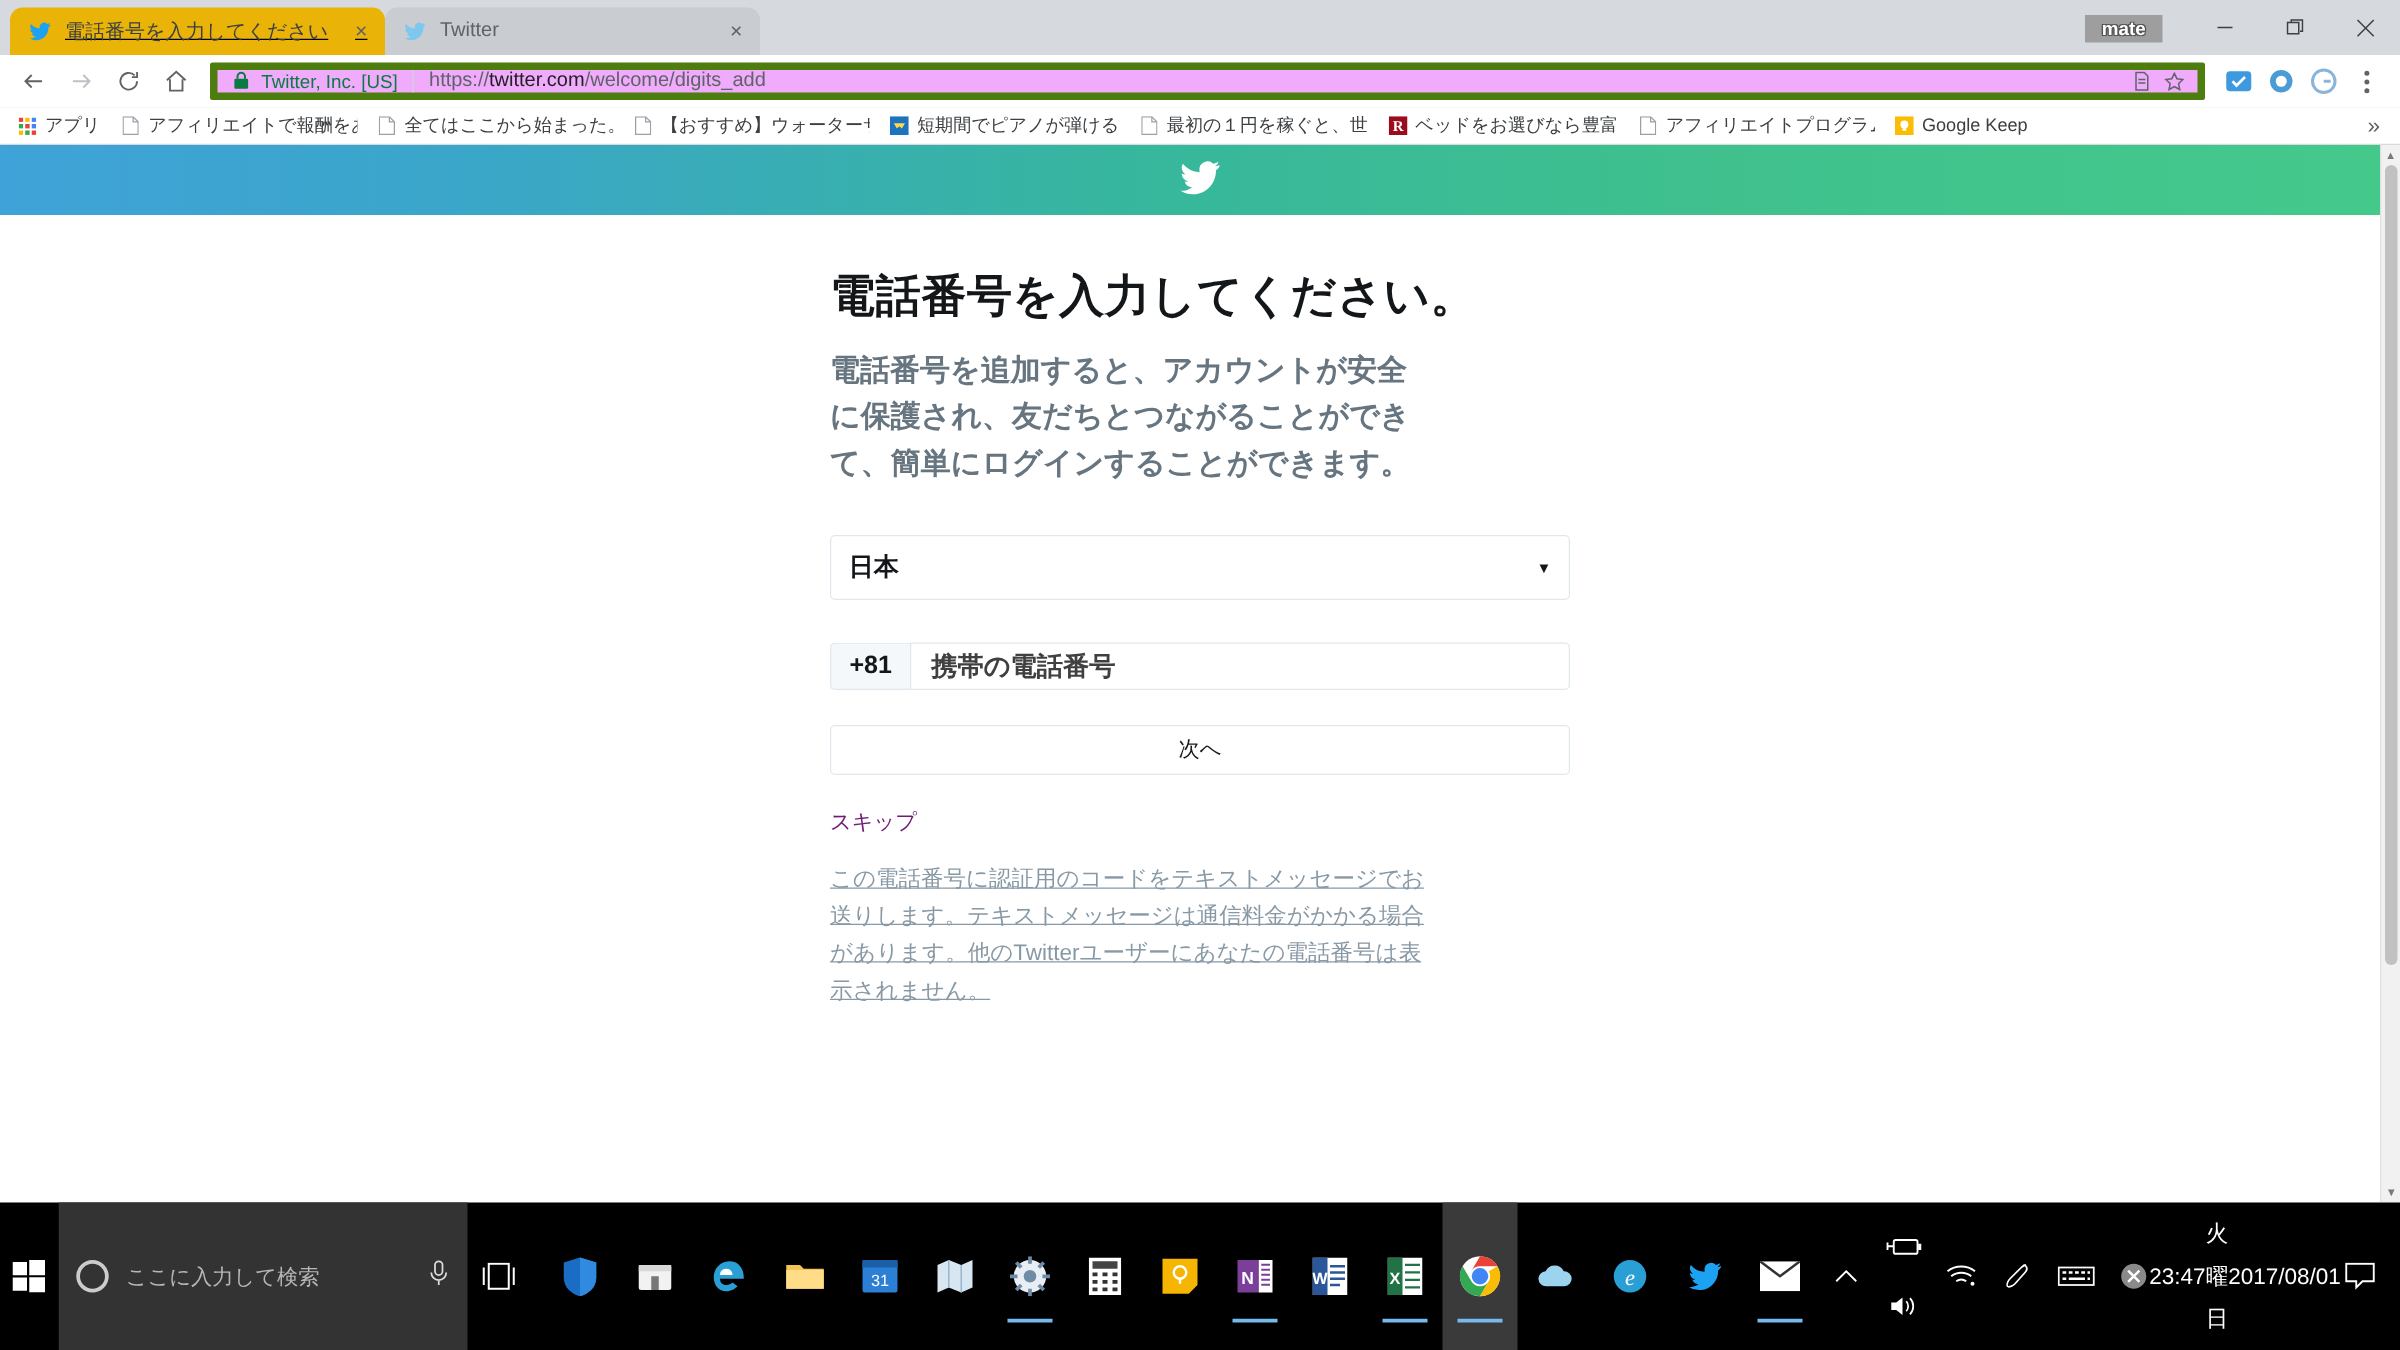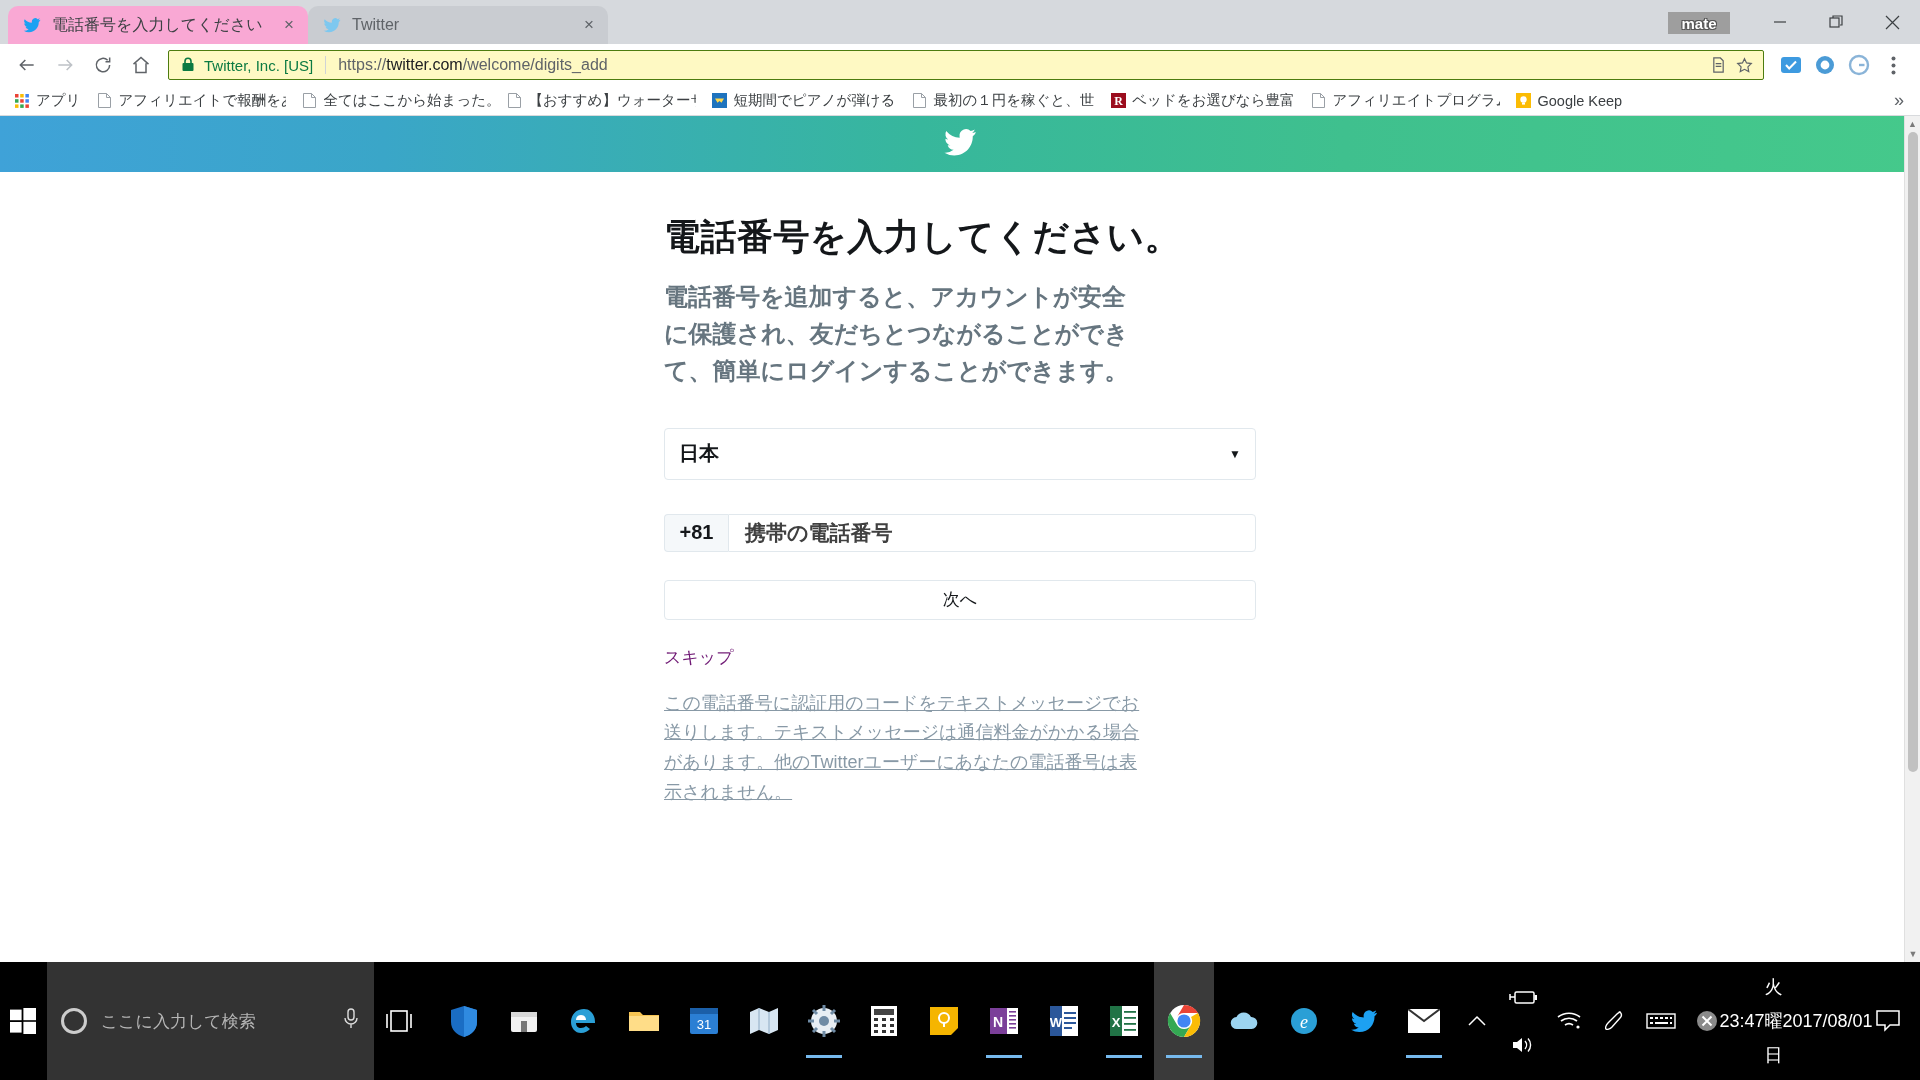--- a/index.html
+++ b/index.html
@@ -16,21 +16,21 @@
   
   .tabstrip {
     height: 44px; background: #d6d9dd;
     display: flex; align-items: flex-end; padding-left: 8px; position: relative;
   }
   .tab {
     height: 38px; width: 300px; display: flex; align-items: center;
     padding: 0 8px 0 14px; position: relative;
     border-top-left-radius: 10px; border-top-right-radius: 10px;
   }
-  .tab.active { background: #f9a8d4; }
+  .tab.active { background: #eab308; text-decoration: underline; }
   .tab.inactive { background: #c9ccd1; }
   .tab .favicon { width: 20px; height: 20px; flex: 0 0 20px; margin-right: 10px; display:flex; align-items:center; justify-content:center;}
   .tab .tab-title {
     flex: 1 1 auto; font-size: 16px; color: #3c4043;
     white-space: nowrap; overflow: hidden;
   }
   .tab.inactive .tab-title { color: #5f6368; }
   .tab .tab-close { width: 22px; height:22px; flex:0 0 22px; color:#5f6368; font-size:17px; display:flex;align-items:center;justify-content:center;}
 
   .winbtns { position: absolute; top: 0; right: 0; height: 44px; display: flex; align-items: center; }
@@ -40,22 +40,22 @@
     justify-content: center; margin-right: 22px; margin-top: 2px;
     text-shadow: -1px -1px 0 #555, 1px -1px 0 #555, -1px 1px 0 #555, 1px 1px 0 #555;
   }
   .winbtn { width: 56px; height: 38px; display:flex; align-items:center; justify-content:center; color:#3c4043; }
 
   
   .toolbar { height: 42px; background: #ffffff; display: flex; align-items: center; padding: 0 8px; }
   .navbtn { width: 38px; height: 38px; display: flex; align-items: center; justify-content: center; color: #5f6368; flex: 0 0 38px;}
   .navbtn.dim { color: #bdc1c6; }
   .omnibox {
-    flex: 1 1 auto; height: 30px; margin: 0 8px; background: #fef9c3;
-    border: 1px solid #4d7c0f; border-radius: 2px;
+    flex: 1 1 auto; height: 30px; margin: 0 8px; background: #f0abfc;
+    border: 6px solid #4d7c0f; border-radius: 2px;
     display: flex; align-items: center; padding: 0 6px;
   }
   .lockicon { width: 16px; height: 16px; margin: 0 7px 0 6px; flex:0 0 16px;}
   .secure-text { font-size: 15px; color: #0b7a42; white-space: nowrap; }
   .omni-sep { width: 1px; height: 18px; background: #cfd3d7; margin: 0 12px; }
   .url { font-size: 16px; color: #5f6368; white-space: nowrap; flex:1 1 auto;}
   .url .host { color: #202124; }
   .omni-right { display:flex; align-items:center; }
   .omni-icon { width: 26px; height: 26px; display:flex; align-items:center;justify-content:center;color:#5f6368;}
   .ext-icon { width: 30px; height: 30px; margin-left: 4px; display:flex;align-items:center;justify-content:center;flex:0 0 30px;}

